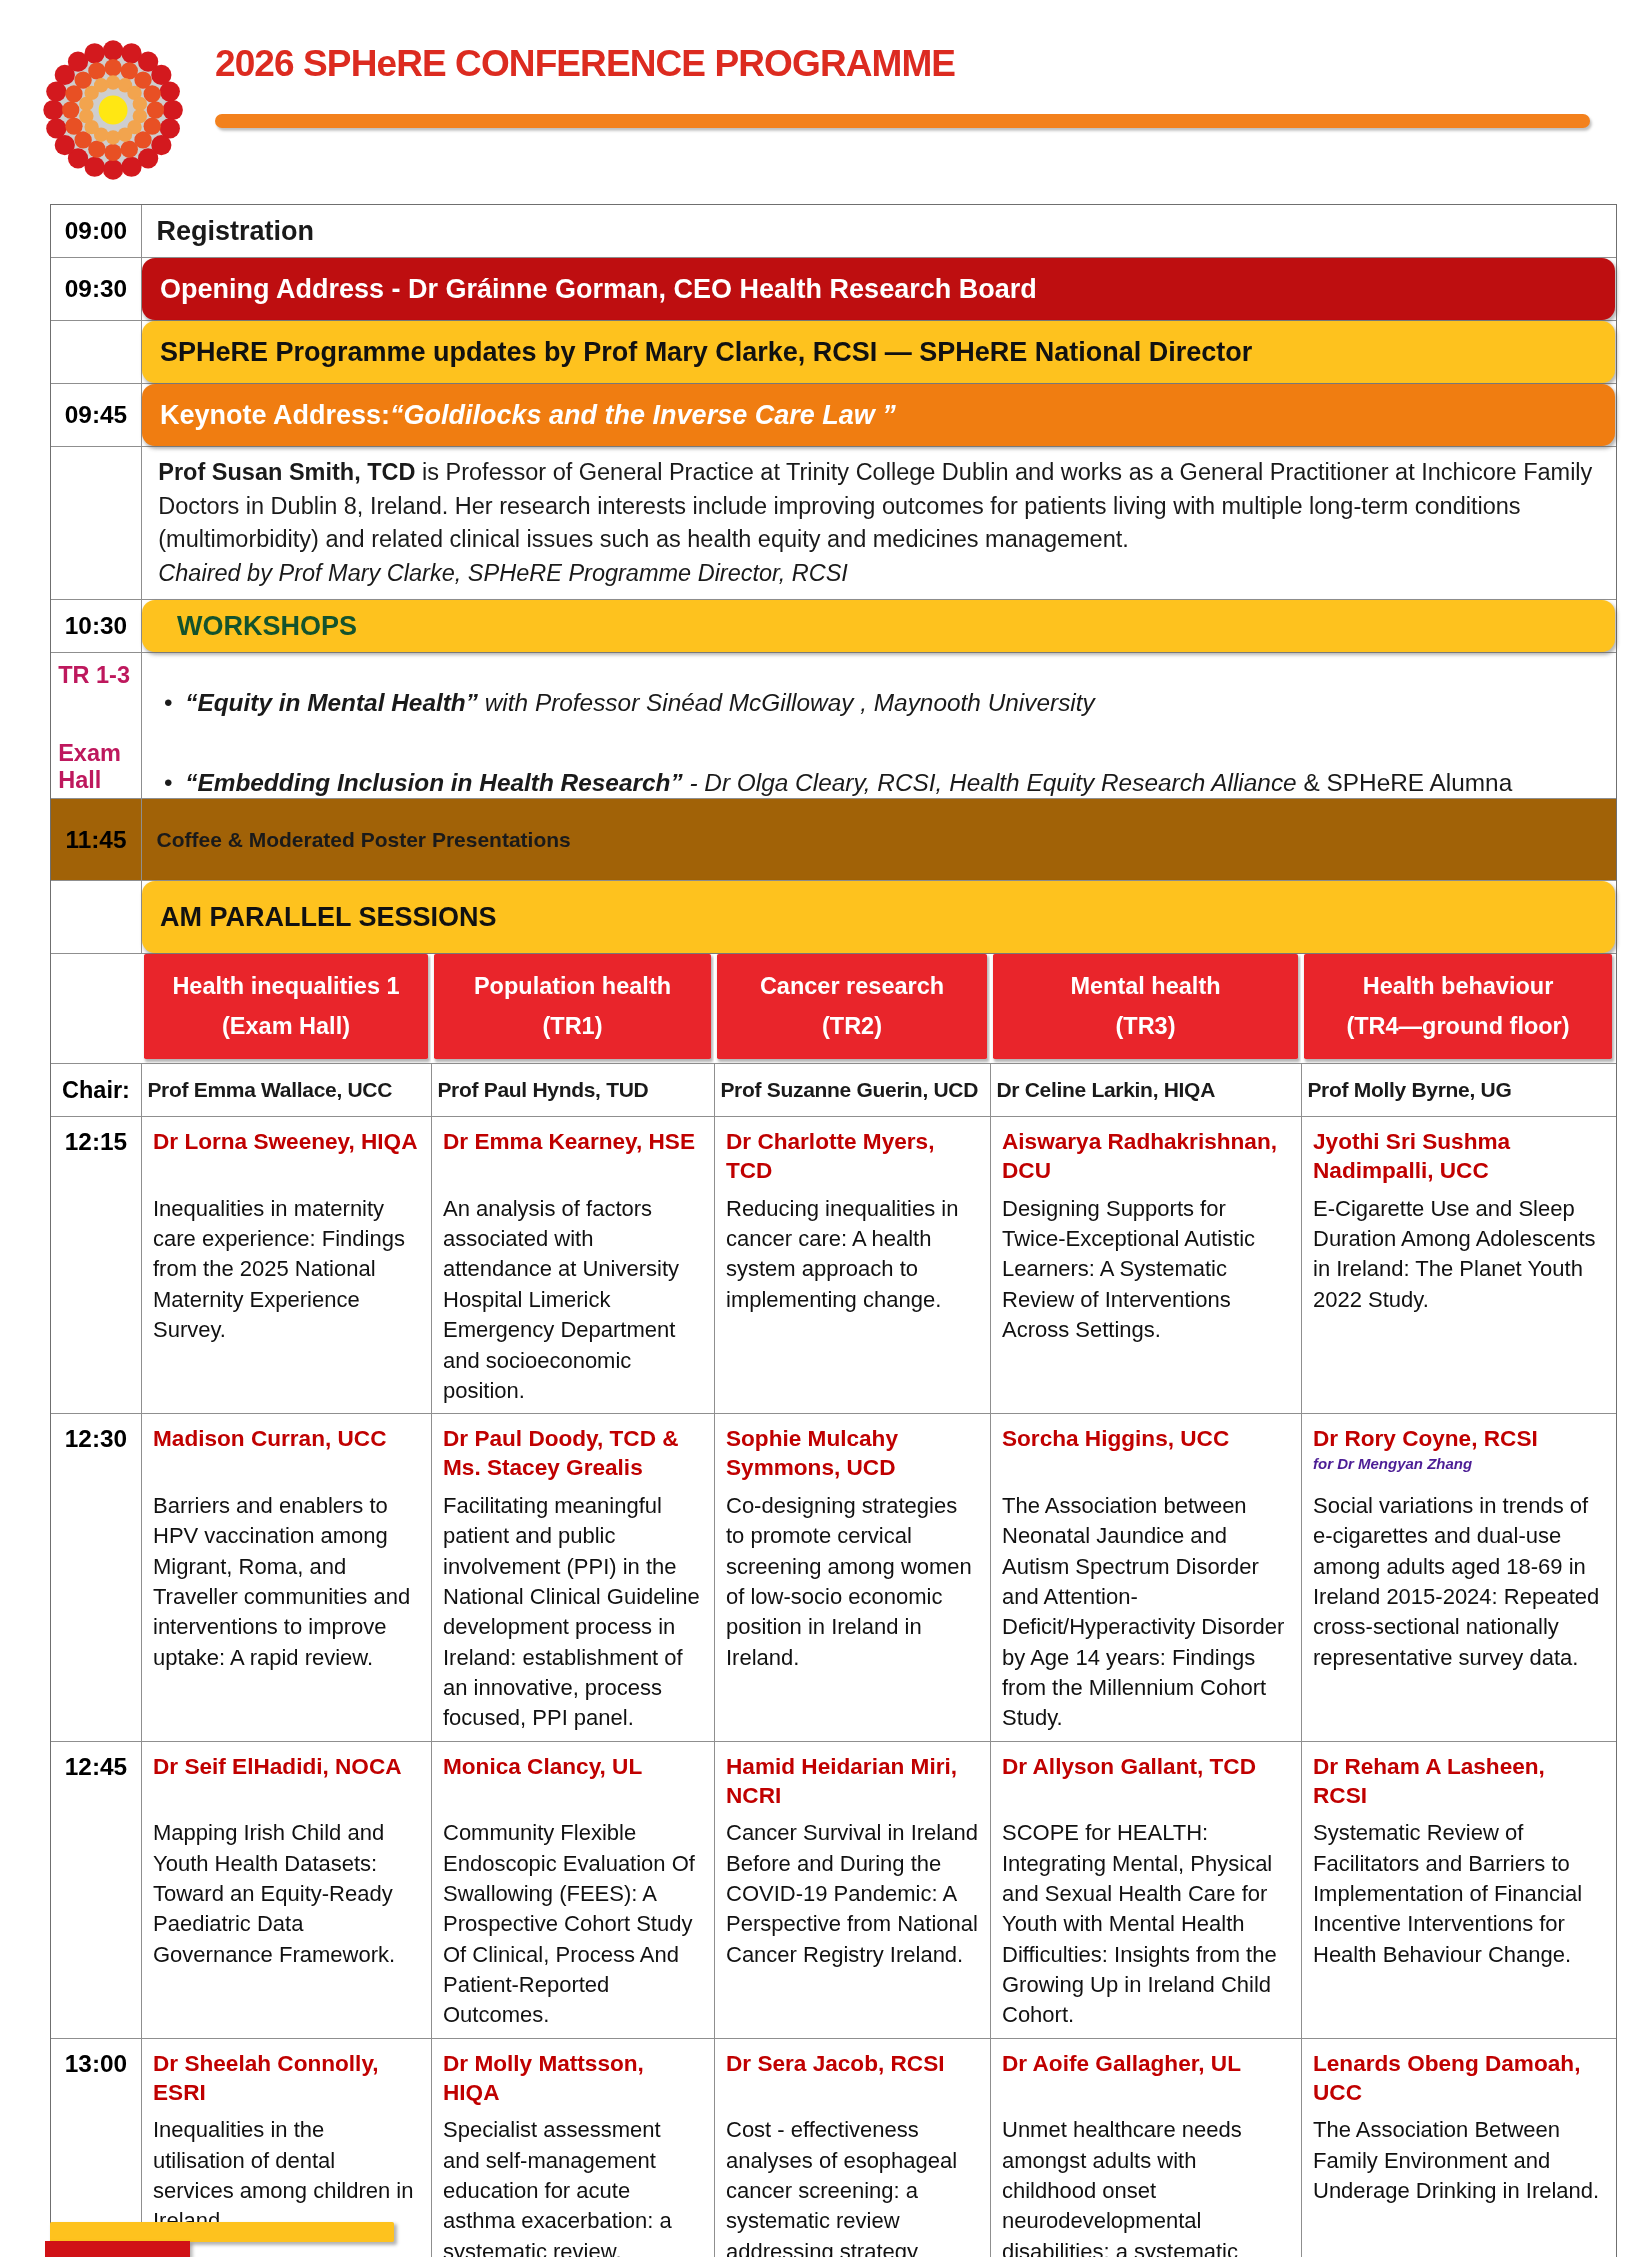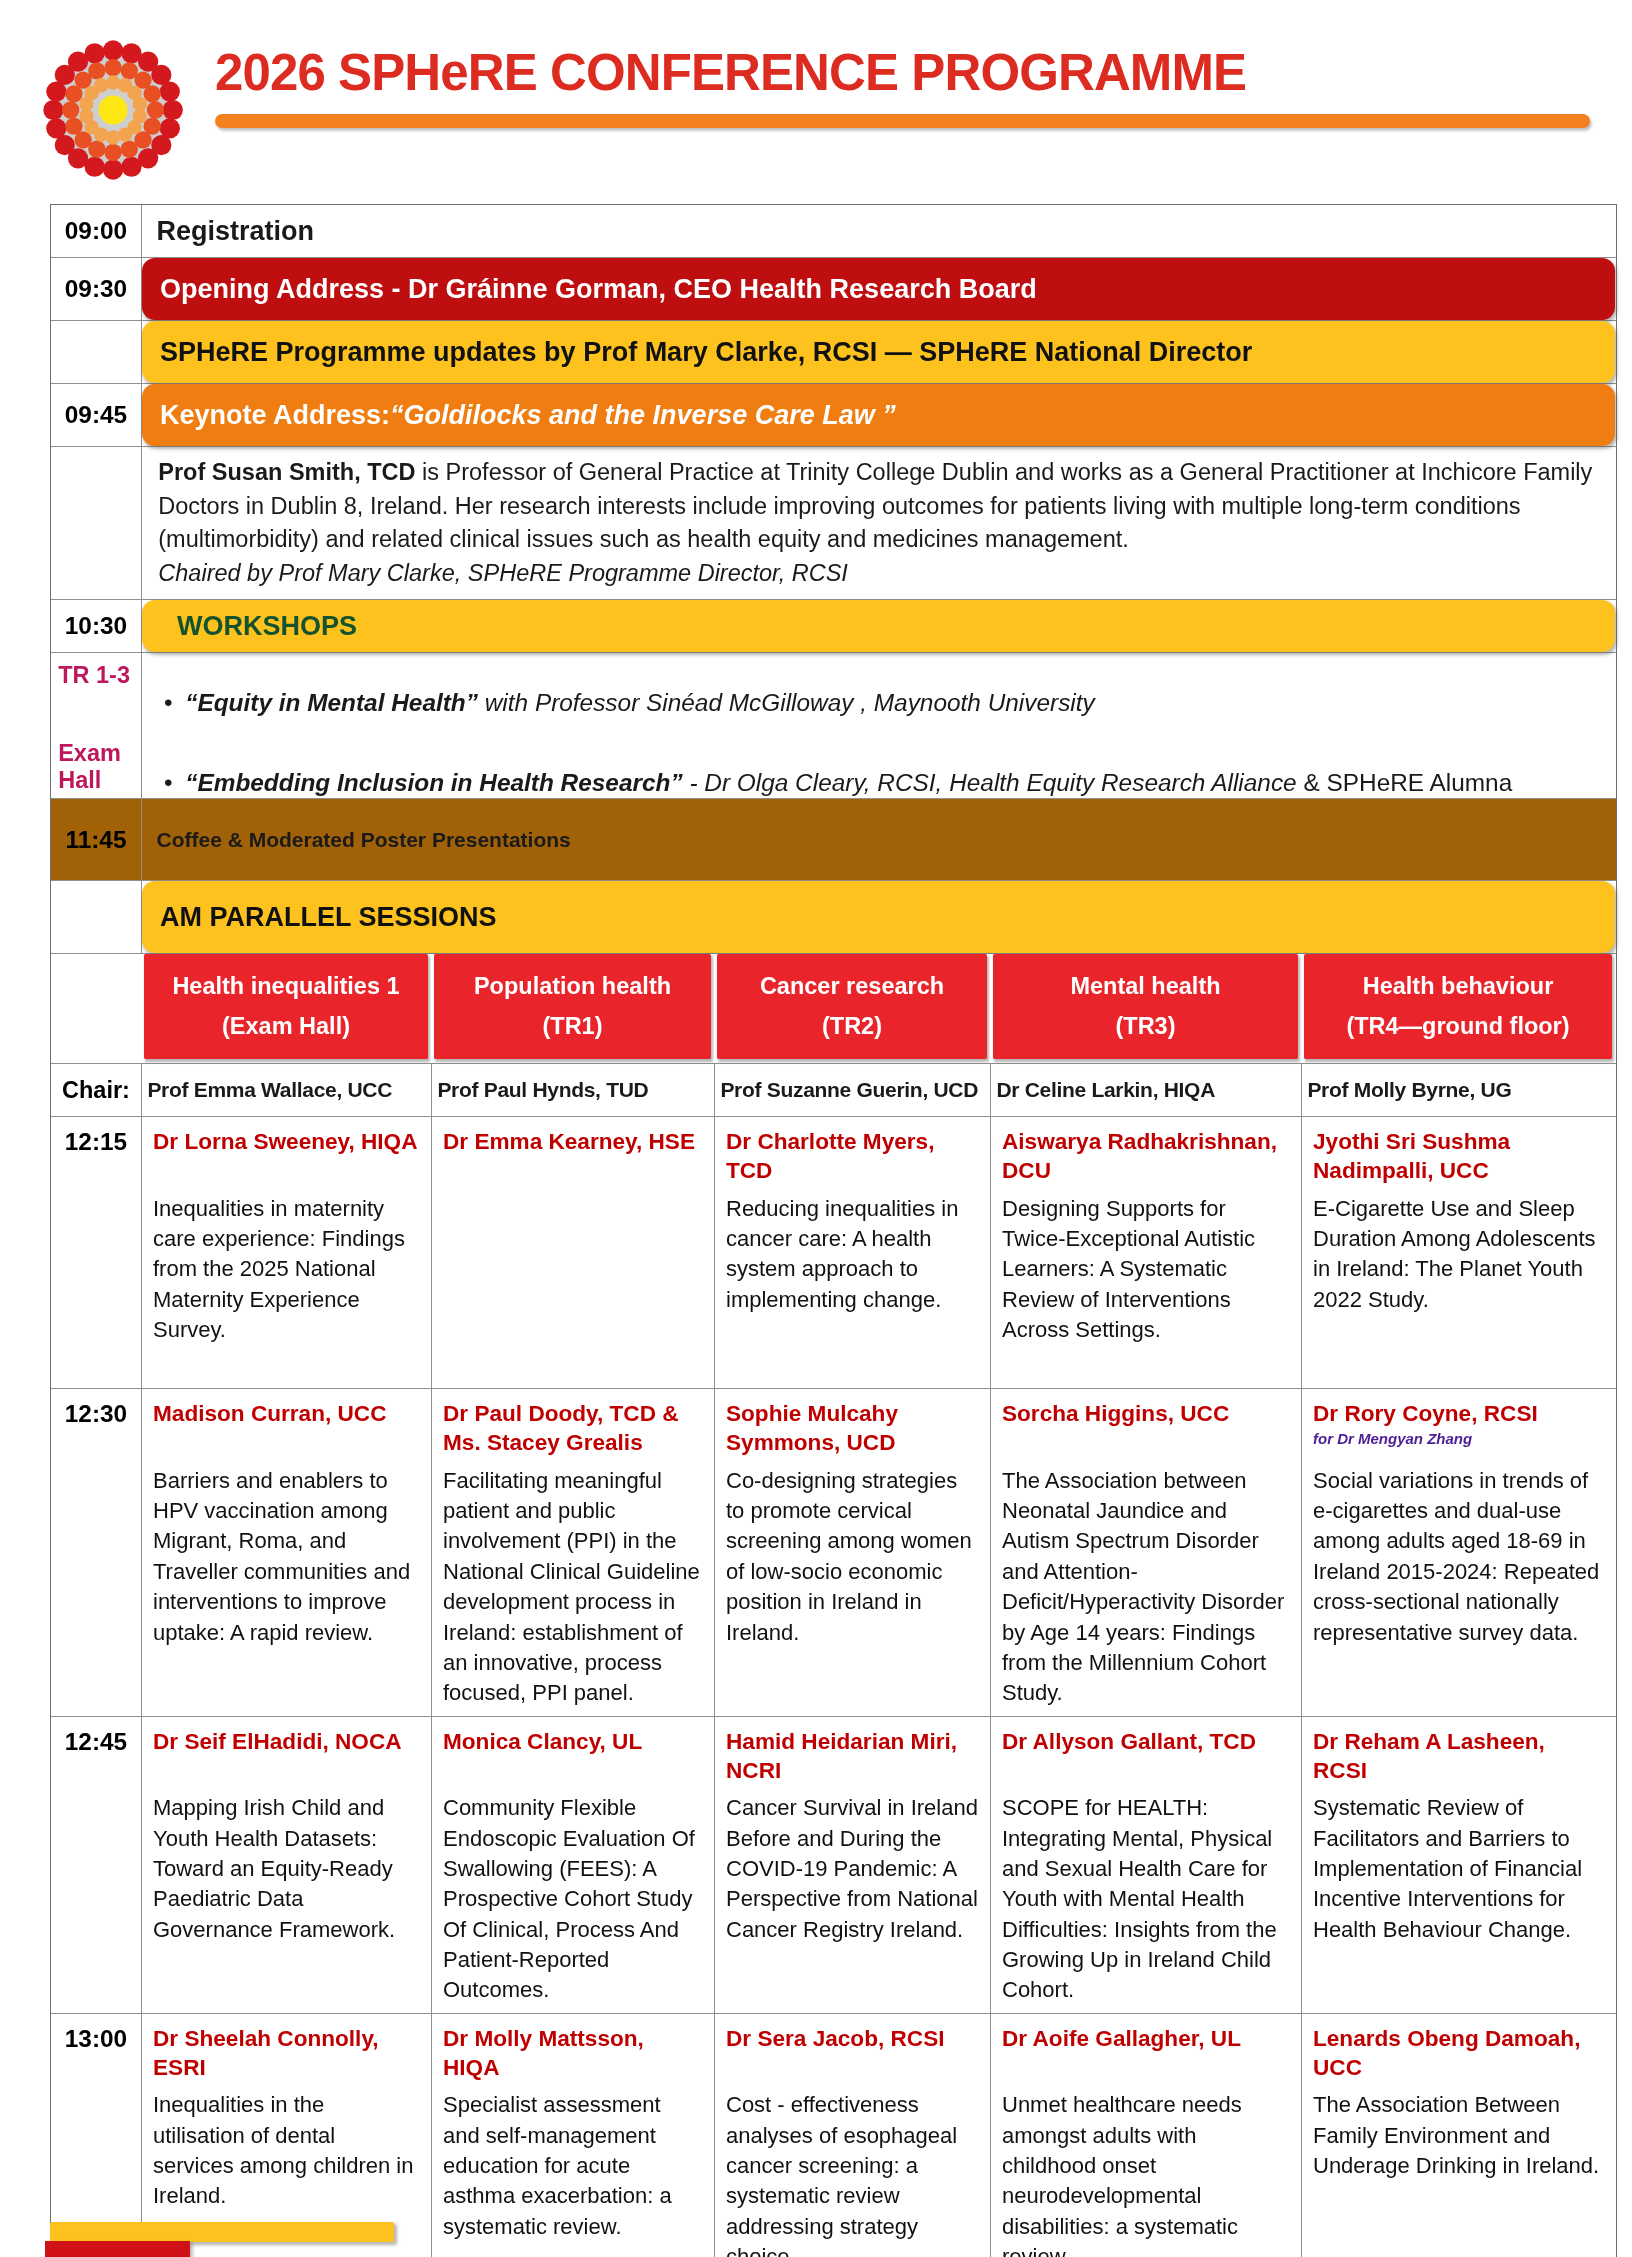--- a/index.html
+++ b/index.html
@@ -1,21 +1,21 @@
 <!DOCTYPE html>
 <html style="font-size:14.5px"><head>
 <meta charset="utf-8">
 <style>
   html,body{margin:0;padding:0;background:#ffffff;}
   body{width:1633px;height:2258px;position:relative;overflow:hidden;
        font-family:"Liberation Sans","DejaVu Sans",sans-serif;color:#1a1a1a;}
 
   
   .logo{position:absolute;left:38px;top:33px;width:154px;height:154px;}
-  .page-title{position:absolute;left:215px;top:43px;font-size:51px;font-weight:bold;
+  .page-title{position:absolute;left:215px;top:43px;font-size:37px;font-weight:bold;
               color:#DC2B20;letter-spacing:-0.9px;white-space:nowrap;}
   .title-rule{position:absolute;left:215px;top:114px;width:1375px;height:13.6px;
               background:#F3811D;border-radius:7.2px;box-shadow:1.8px 2.7px 2.7px rgba(0,0,0,.25);}
 
   
   .ptable{position:absolute;left:50px;top:204px;width:1565px;
           border:0.9px solid #6f6f6f;background:#fff;}
   .trow{display:grid;grid-template-columns:90px 290px 283px 276px 311px 314px;}
   .trow + .trow{border-top:0.9px solid #8f8f8f;}
   .tcell{border-left:0.9px solid #8f8f8f;box-sizing:border-box;min-width:0;}
@@ -273,20 +273,21 @@
     <div class="tcell talk">
         <div class="spk-block">
           <div class="spk">Dr Lorna Sweeney, HIQA</div>
         </div>
         <div class="ttl">Inequalities in maternity care experience: Findings from the 2025 National Maternity Experience Survey.</div>
       </div>
     <div class="tcell talk">
         <div class="spk-block">
           <div class="spk">Dr Emma Kearney, HSE</div>
         </div>
+        <div class="ttl">An analysis of factors associated with attendance at University Hospital Limerick Emergency Department and socioeconomic position.</div>
       </div>
     <div class="tcell talk">
         <div class="spk-block">
           <div class="spk">Dr Charlotte Myers, TCD</div>
         </div>
         <div class="ttl">Reducing inequalities in cancer care: A health system approach to implementing change.</div>
       </div>
     <div class="tcell talk">
         <div class="spk-block">
           <div class="spk">Aiswarya Radhakrishnan, DCU</div>

